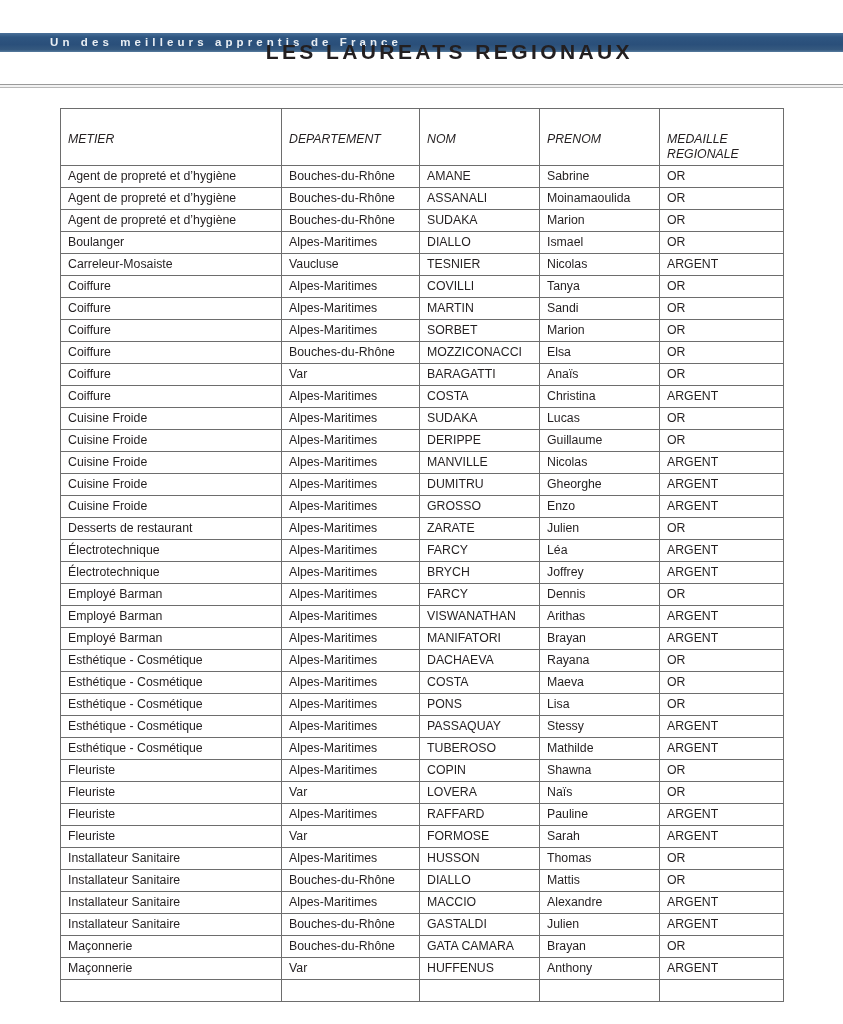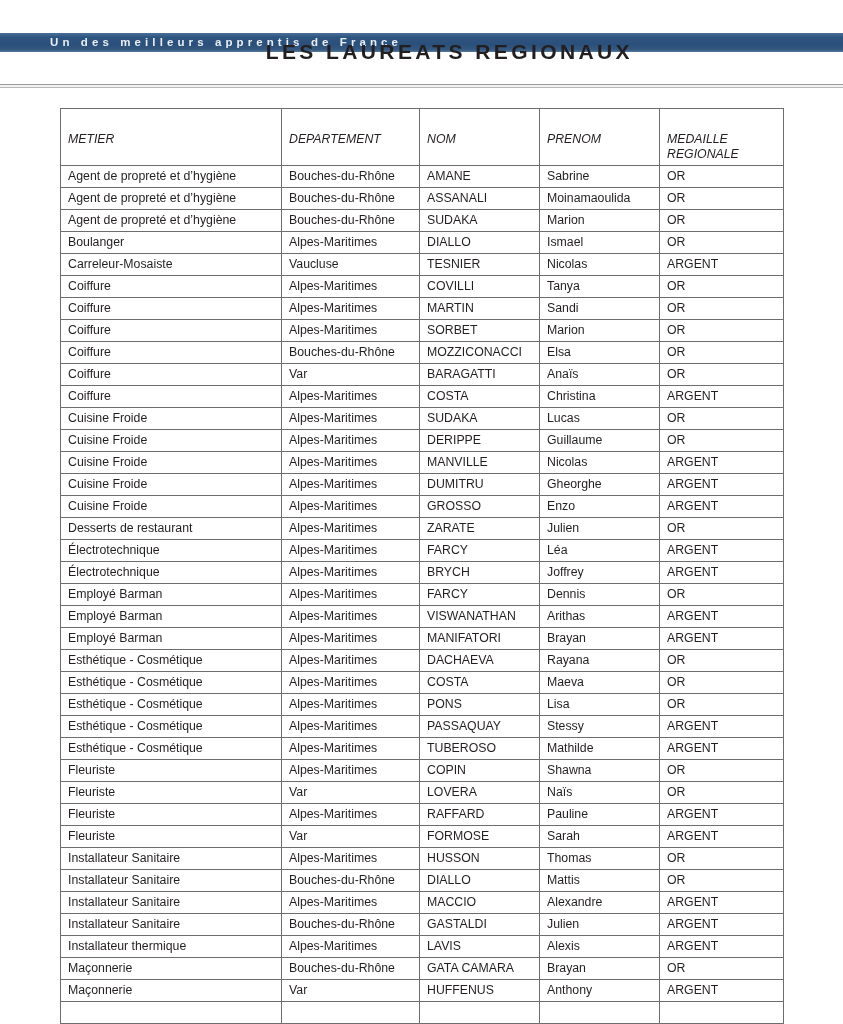--- a/index.html
+++ b/index.html
@@ -406,27 +406,20 @@
           <td>ARGENT</td>
         </tr>
         <tr>
           <td>Installateur Sanitaire</td>
           <td>Bouches-du-Rhône</td>
           <td>GASTALDI</td>
           <td>Julien</td>
           <td>ARGENT</td>
         </tr>
         <tr>
-          <td>Installateur thermique</td>
-          <td>Alpes-Maritimes</td>
-          <td>LAVIS</td>
-          <td>Alexis</td>
-          <td>ARGENT</td>
-        </tr>
-        <tr>
           <td>Maçonnerie</td>
           <td>Bouches-du-Rhône</td>
           <td>GATA CAMARA</td>
           <td>Brayan</td>
           <td>OR</td>
         </tr>
         <tr>
           <td>Maçonnerie</td>
           <td>Var</td>
           <td>HUFFENUS</td>

